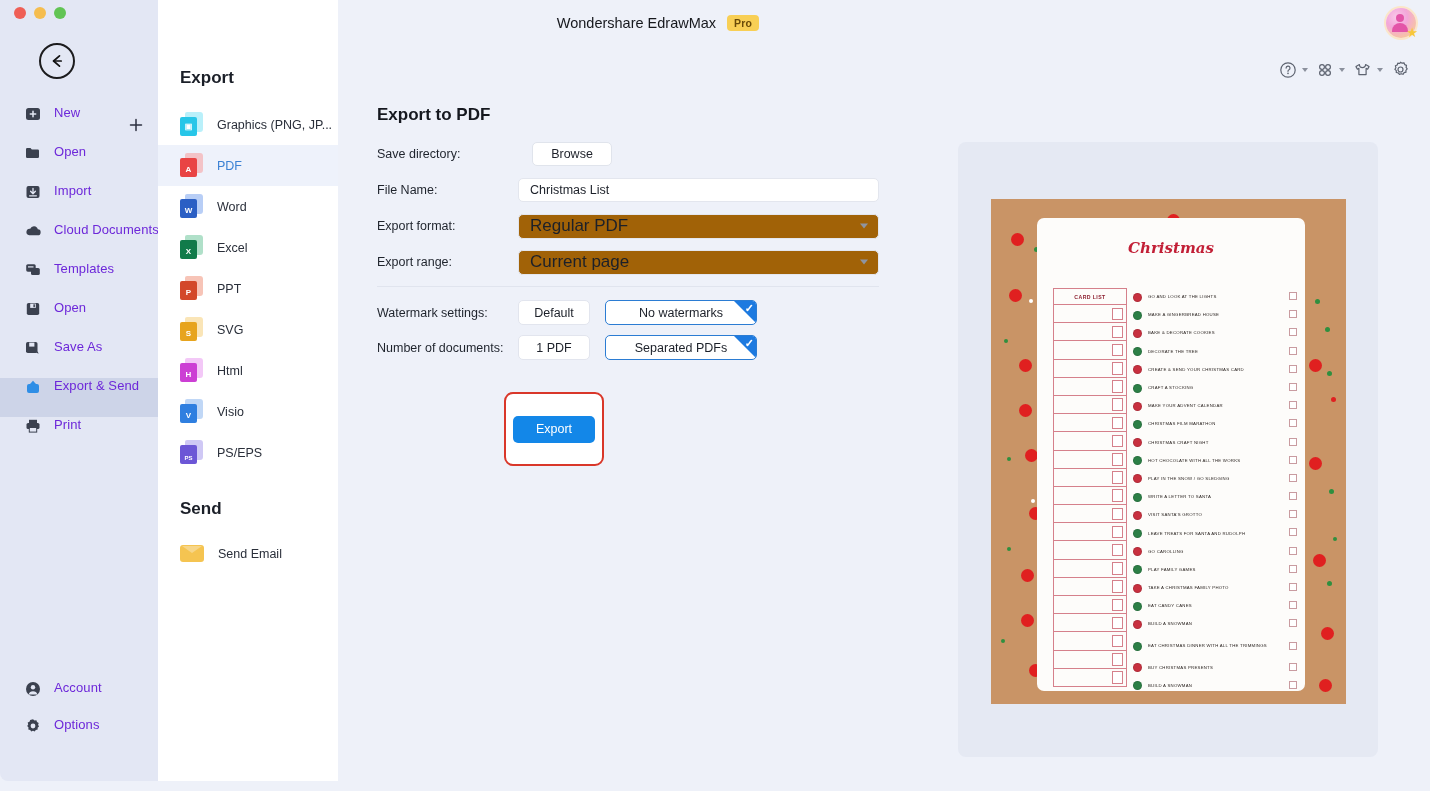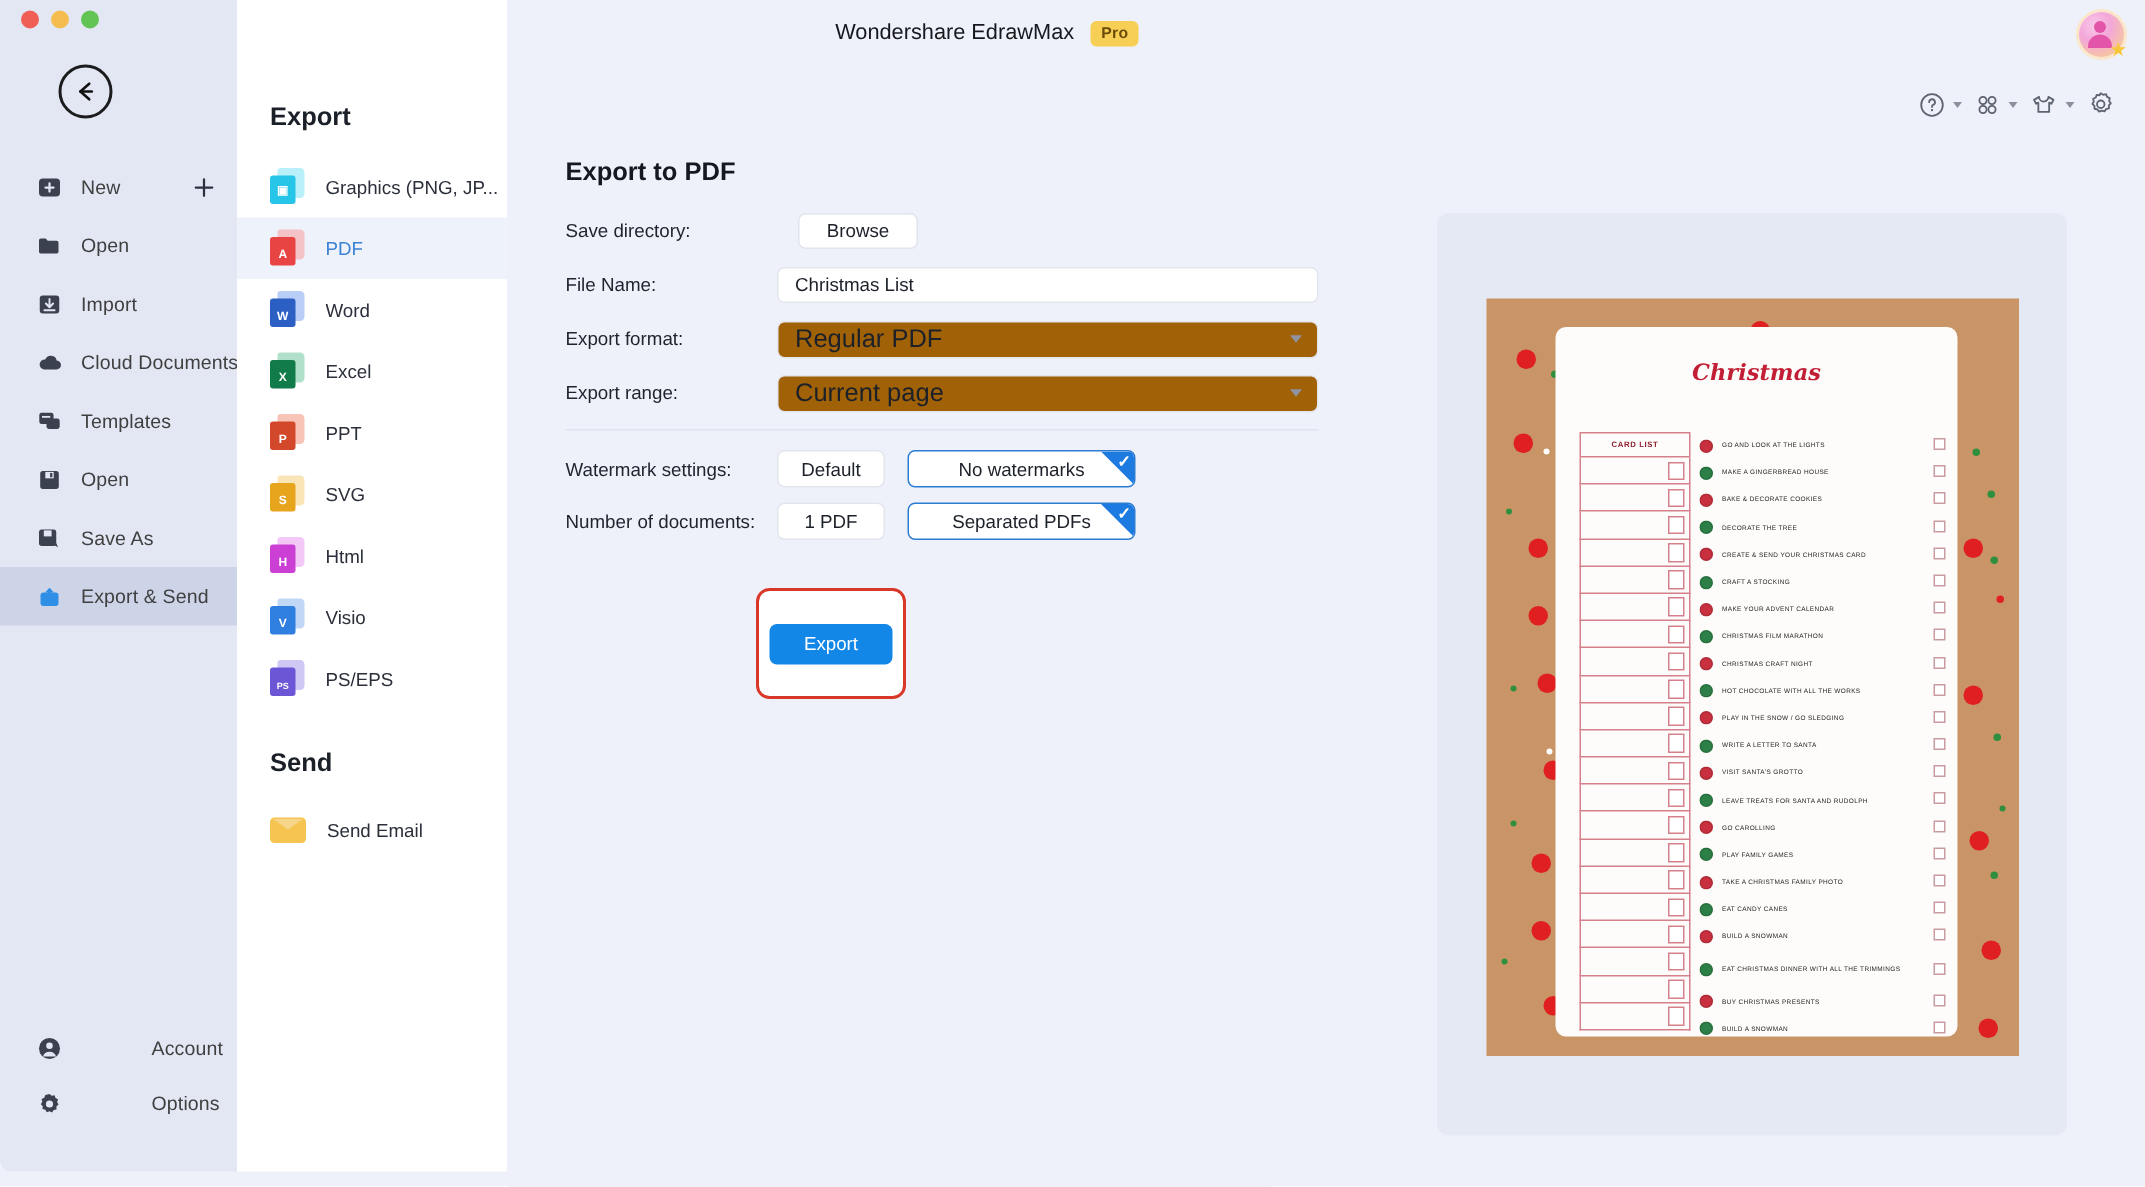--- a/index.html
+++ b/index.html
@@ -36,43 +36,43 @@
     width: 36px; height: 36px;
     border: 2px solid #1c1c1e; border-radius: 50%;
     display: flex; align-items: center; justify-content: center;
     cursor: pointer;
     background: transparent;
   }
 
   .nav-list { position: absolute; left: 0; top: 105px; width: 158px; }
   .nav-item {
     position: relative;
-    display: flex; align-items: center;
+    display: flex; 
     height: 39px; padding-left: 24px;
     cursor: pointer;
-    color: #404040;
+    color: #6d28d9;
   }
   .nav-item .nav-ico {
     width: 18px; height: 18px;
     margin-right: 12px;
     display: flex; align-items: center; justify-content: center;
     flex: 0 0 18px;
   }
   .nav-item .nav-label {
     font-size: 13px; letter-spacing: 0.1px; white-space: nowrap;
   }
   .nav-item.active { background: #cdd4e8; }
   .nav-plus {
     position: absolute; right: 14px; top: 50%;
     transform: translateY(-50%);
     width: 16px; height: 16px; cursor: pointer;
   }
 
   .rail-bottom { position: absolute; left: 0; bottom: 27px; width: 158px; }
-  .rail-bottom .nav-item { height: 37px; gap: 47px; }
+  .rail-bottom .nav-item { height: 37px; }
 
   
   .explist {
     position: absolute; left: 158px; top: 0;
     width: 180px; height: 781px;
     background: #ffffff;
   }
   .explist-title {
     font-size: 17px; font-weight: bold; color: #1b1f28;
     padding: 68px 0 0 22px;
@@ -447,20 +447,30 @@
         <span class="nav-ico">
           <svg width="16" height="16" viewBox="0 0 16 16">
               <rect x="2" y="5" width="12" height="9" rx="2" fill="#2f8ee6"></rect>
               <path d="M8 1.8 L11 5 H5z" fill="#2f8ee6"></path>
               <rect x="7.2" y="4.2" width="1.7" height="5" fill="#2f8ee6"></rect>
             </svg>
         </span>
         <span class="nav-label">Export &amp; Send</span>
       </div>
 
+      <div class="nav-item">
+        <span class="nav-ico">
+          <svg width="16" height="16" viewBox="0 0 16 16">
+              <rect x="4" y="1.8" width="8" height="3.4" fill="#3b414f"></rect>
+              <rect x="1.5" y="5" width="13" height="6" rx="1.6" fill="#3b414f"></rect>
+              <rect x="4.3" y="9.5" width="7.4" height="4.6" fill="#e3e7f4" stroke="#3b414f" stroke-width="1"></rect>
+            </svg>
+        </span>
+        <span class="nav-label">Print</span>
+      </div>
     </div>
 
     <div class="rail-bottom">
       <div class="nav-item">
         <span class="nav-ico">
           <svg width="16" height="16" viewBox="0 0 16 16">
               <circle cx="8" cy="8" r="7" fill="#3b414f"></circle>
               <circle cx="8" cy="6.2" r="2.2" fill="#e3e7f4"></circle>
               <path d="M3.6 13.4a4.6 4.6 0 0 1 8.8 0z" fill="#e3e7f4"></path>
             </svg>

